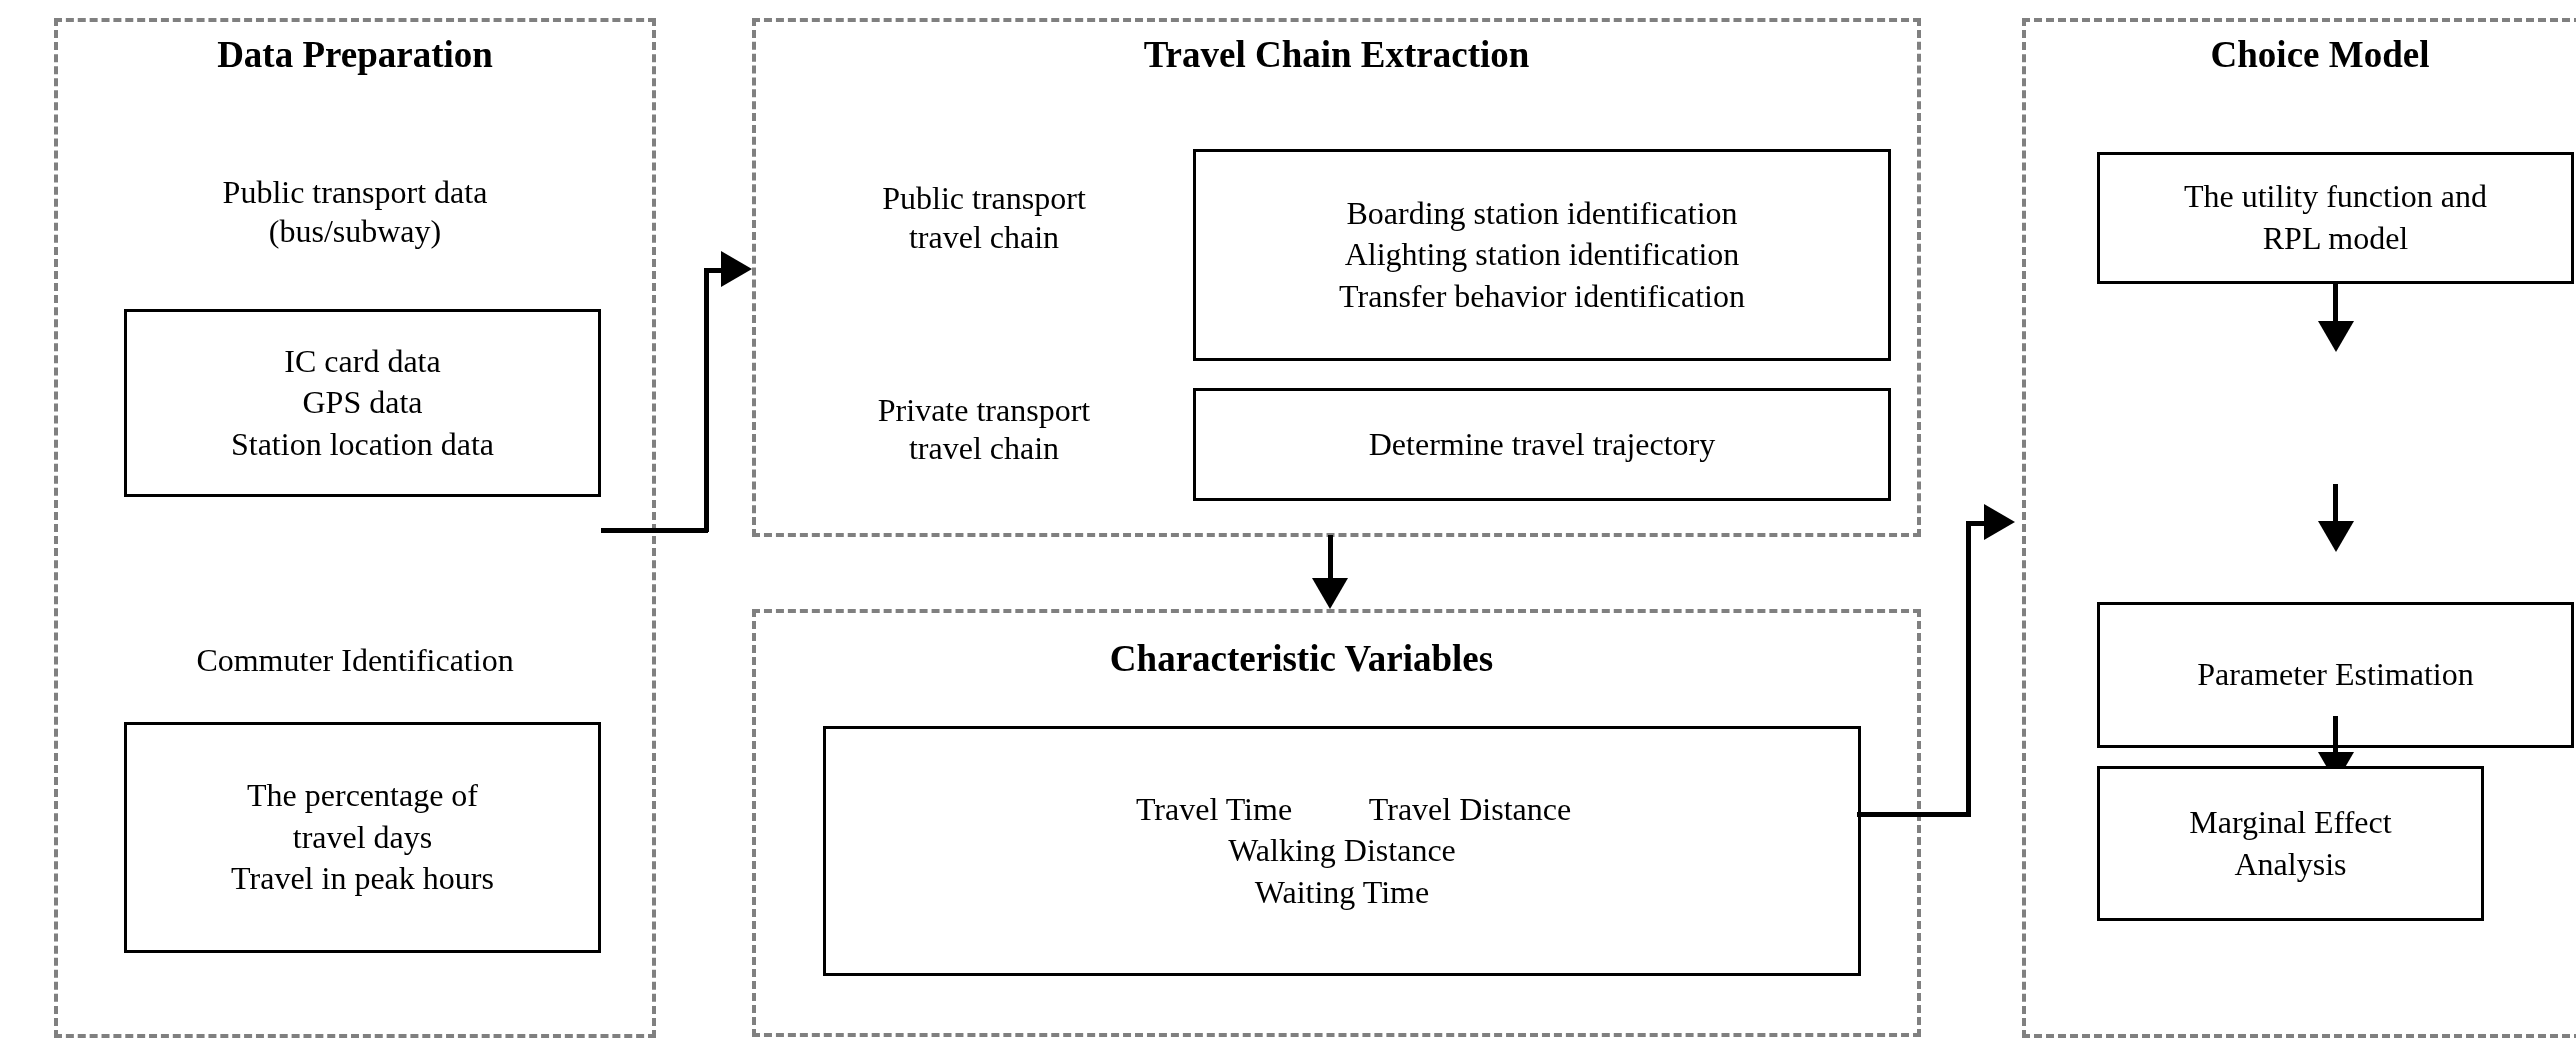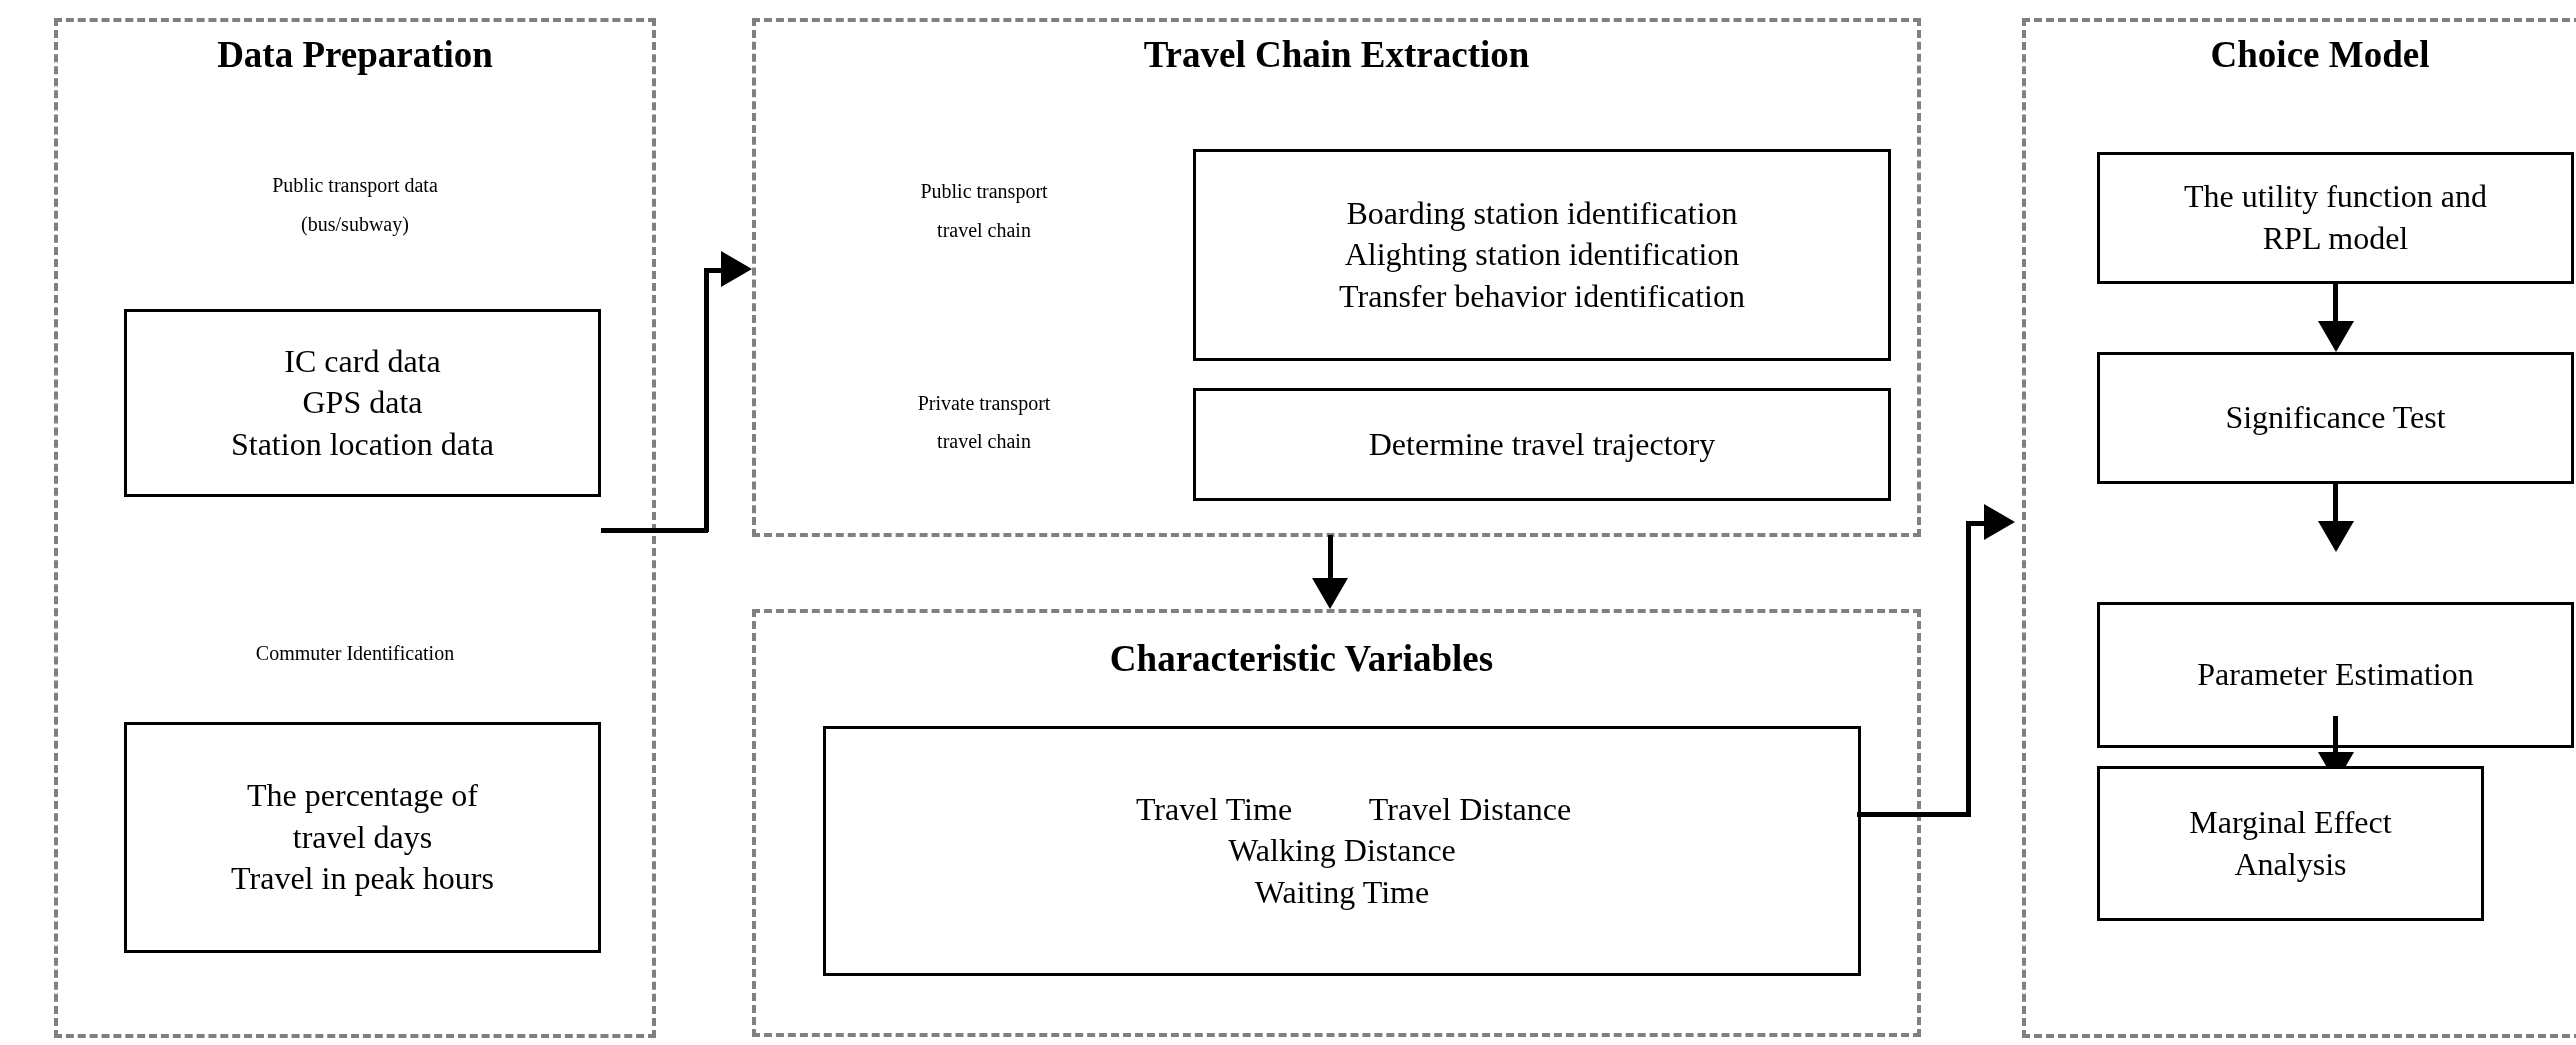--- a/index.html
+++ b/index.html
@@ -34,21 +34,21 @@
     font-size: 37px;
     line-height: 1.05;
     letter-spacing: 0px;
     white-space: nowrap;
   }
 
   
   .caption {
     position: absolute;
     text-align: center;
-    font-size: 20px;
+    font-size: 32px;
     line-height: 1.20;
     font-weight: normal;
   }
 
   
   .box {
     position: absolute;
     border: 3.6px solid #000000;
     box-sizing: border-box;
     background: #ffffff;
@@ -178,23 +178,20 @@
   <div class="panel-title" style="left:1974px; top:36px; width:596px;">Choice Model</div>
 
   <div class="box" style="left:2049px; top:152px; width:477px; height:132px;">
     <span class="line">The utility function and</span>
     <span class="line">RPL model</span>
   </div>
 
   <div class="vline" style="left:2285px; top:284px; width:5.4px; height:42px;"></div>
   <div class="arrow-down" style="left:2270px; top:321px;"></div>
 
-  <div class="box" style="left:2049px; top:352px; width:477px; height:132px;">
-    <span class="line">Significance Test</span>
-  </div>
 
   <div class="vline" style="left:2285px; top:484px; width:5.4px; height:42px;"></div>
   <div class="arrow-down" style="left:2270px; top:521px;"></div>
 
   <div class="box" style="left:2049px; top:602px; width:477px; height:146px;">
     <span class="line">Parameter Estimation</span>
   </div>
 
   <div class="vline" style="left:2285px; top:716px; width:5.4px; height:42px;"></div>
   <div class="arrow-down" style="left:2270px; top:752px;"></div>

